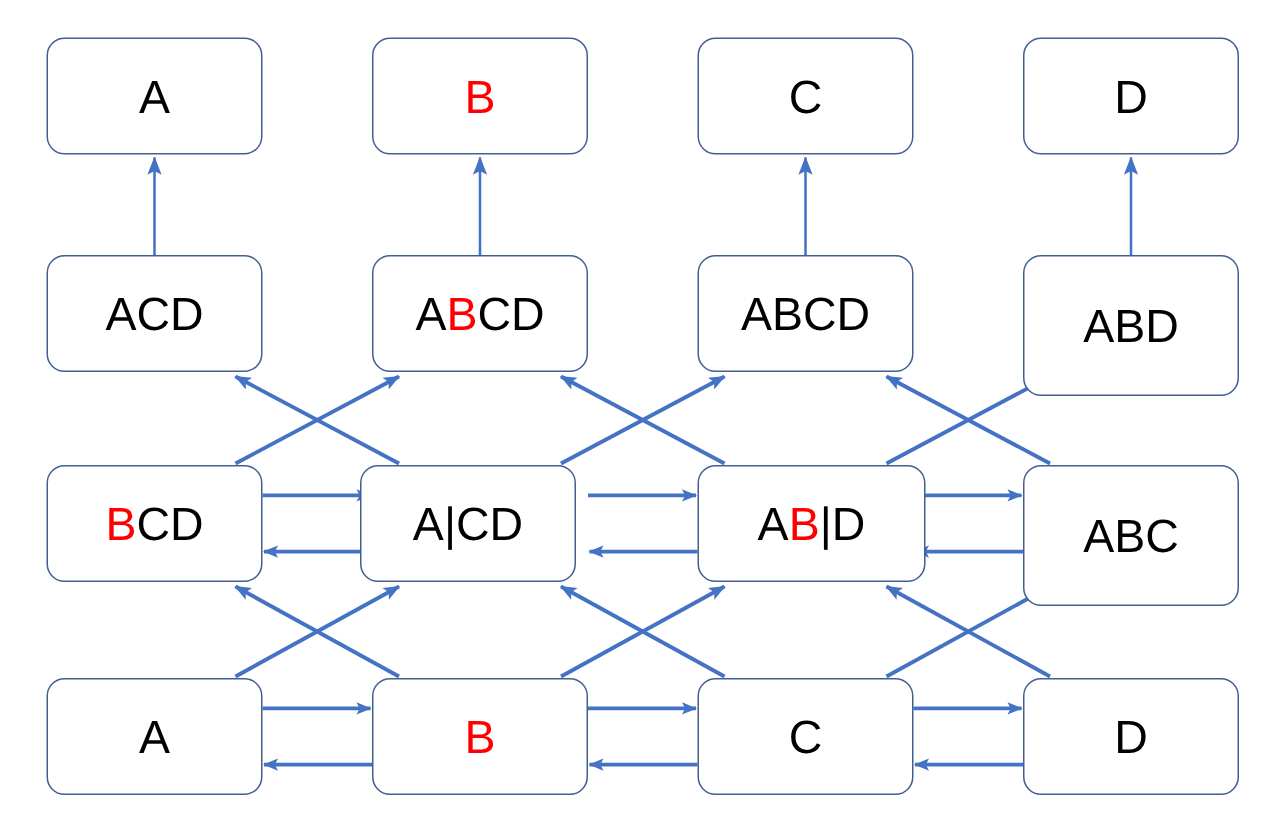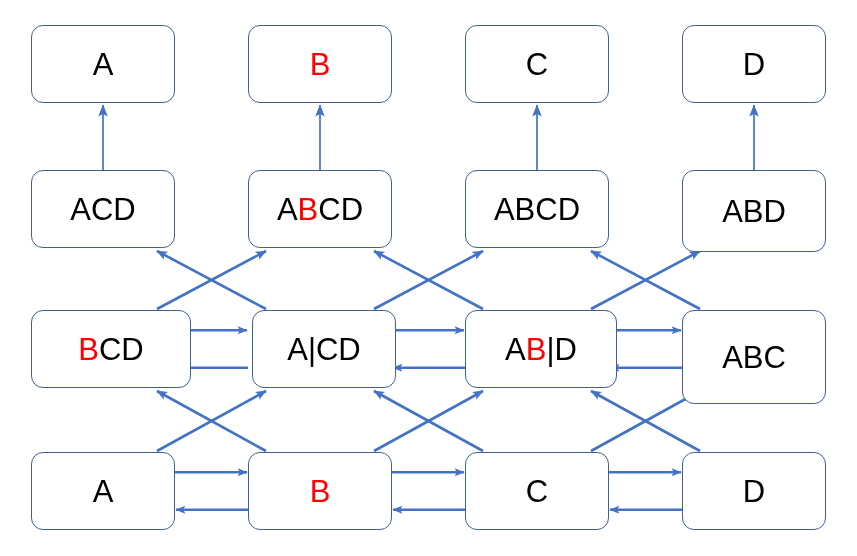--- a/index.html
+++ b/index.html
@@ -109,27 +109,27 @@
       </div>
       <div class="node" style="left: 31px; top: 170px; width: 144px; height: 78px;">
         <span class="node-label"><span>ACD</span></span>
       </div>
       <div class="node" style="left: 248px; top: 170px; width: 144px; height: 78px;">
         <span class="node-label"><span>A</span><span class="hl">B</span><span>CD</span></span>
       </div>
       <div class="node" style="left: 465px; top: 170px; width: 144px; height: 78px;">
         <span class="node-label"><span>ABCD</span></span>
       </div>
-      <div class="node" style="left: 682px; top: 170px; width: 144px; height: 82px;">
+      <div class="node" style="left: 682px; top: 170px; width: 144px; height: 94px;">
         <span class="node-label"><span>ABD</span></span>
       </div>
-      <div class="node" style="left: 31px; top: 310px; width: 160px; height: 78px;">
+      <div class="node" style="left: 31px; top: 310px; width: 144px; height: 78px;">
         <span class="node-label"><span class="hl">B</span><span>CD</span></span>
       </div>
-      <div class="node" style="left: 252px; top: 310px; width: 144px; height: 78px;">
+      <div class="node" style="left: 240px; top: 310px; width: 144px; height: 78px;">
         <span class="node-label"><span>A</span><span class="bar">|</span><span>CD</span></span>
       </div>
       <div class="node" style="left: 465px; top: 310px; width: 152px; height: 78px;">
         <span class="node-label"><span>A</span><span class="hl">B</span><span class="bar">|</span><span>D</span></span>
       </div>
       <div class="node" style="left: 682px; top: 310px; width: 144px; height: 94px;">
         <span class="node-label"><span>ABC</span></span>
       </div>
       <div class="node" style="left: 31px; top: 452px; width: 144px; height: 78px;">
         <span class="node-label"><span>A</span></span>

